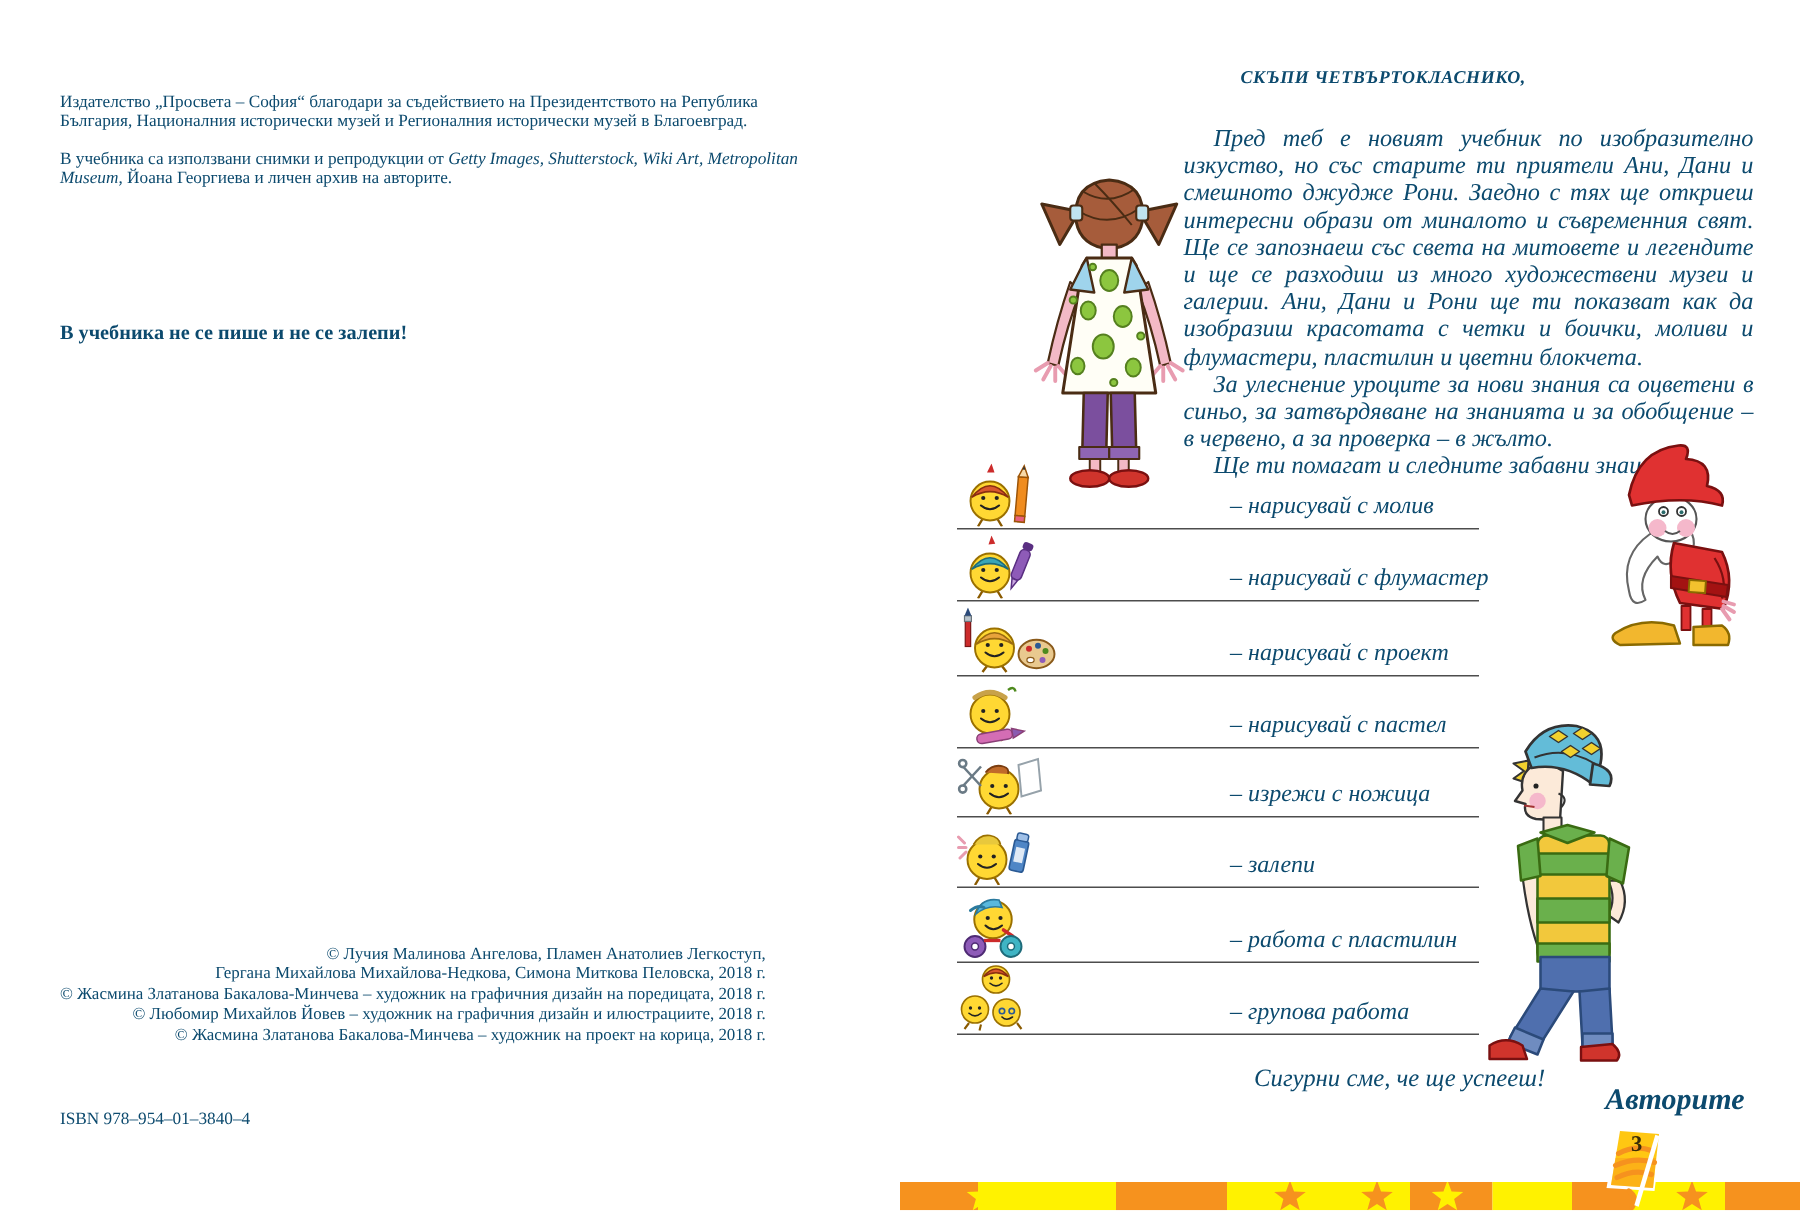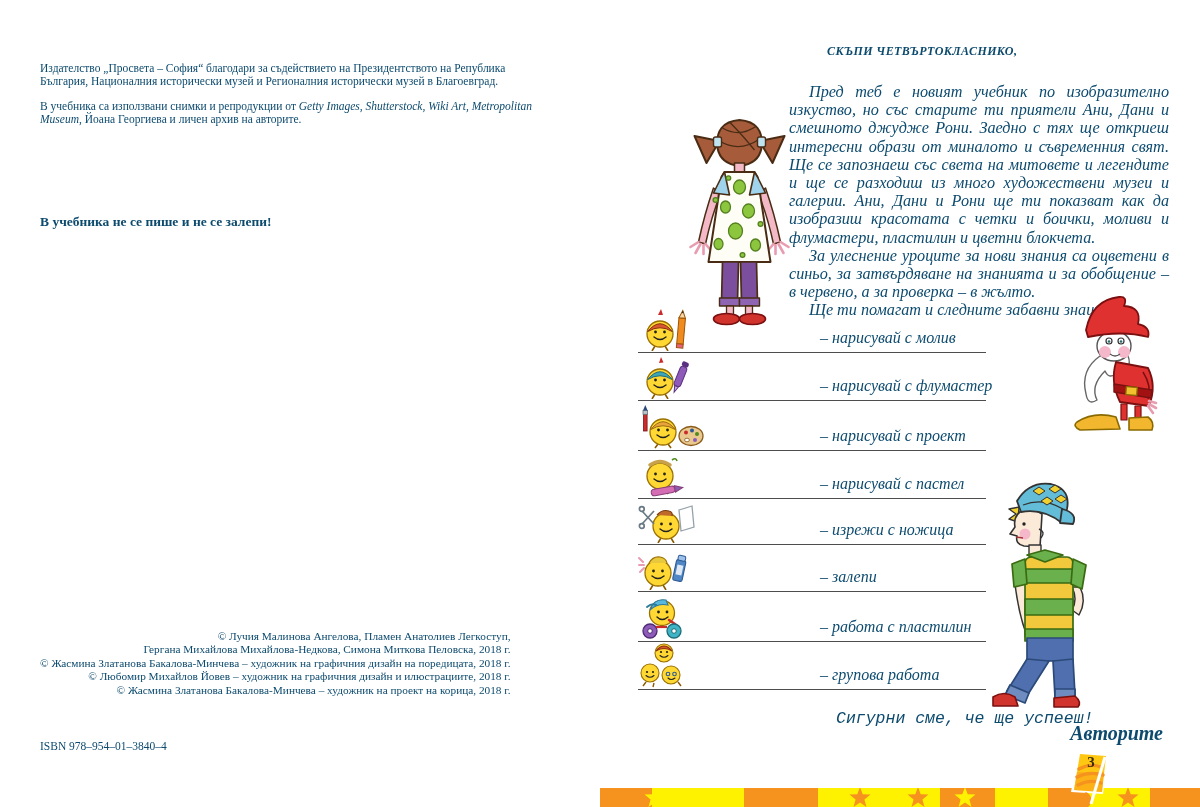--- a/index.html
+++ b/index.html
@@ -323,21 +323,21 @@
             <circle cx="30" cy="32" r="1.8" fill="none" stroke="#2b5a94"></circle>
               <circle cx="36.5" cy="32" r="1.8" fill="none" stroke="#2b5a94"></circle>
             <path d="M30 36 Q33 39 37 36" stroke="#222" fill="none" stroke-linecap="round"></path>
             <path d="M40 40 l3 4" stroke="#8a5a00" stroke-width="1.4"></path>
           </g>
         </svg>
         <span class="sign-label">– групова работа</span>
       </div>
     </div>
 
-    <p class="abs rp-closing" style="margin:0;font-family:Liberation Mono, monospace;">Сигурни сме, че ще успееш!</p>
+    <p class="abs rp-closing" style="margin:0;">Сигурни сме, че ще успееш!</p>
     <p class="abs rp-signature" style="margin:0;">Авторите</p>
 
     <svg class="abs strip" width="600" height="19" viewBox="0 0 600 19">
       <defs>
         <path id="st" d="M0,-11 L2.7,-3.7 L10.5,-3.4 L4.4,1.4 L6.5,8.9 L0,4.6 L-6.5,8.9 L-4.4,1.4 L-10.5,-3.4 L-2.7,-3.7 Z"></path>
       </defs>
       <rect x="0" y="0" width="52" height="19" fill="#F6921E"></rect>
       <rect x="52" y="0" width="92" height="19" fill="#FFF200"></rect>
       <rect x="144" y="0" width="74" height="19" fill="#F6921E"></rect>
       <rect x="218" y="0" width="122" height="19" fill="#FFF200"></rect>

